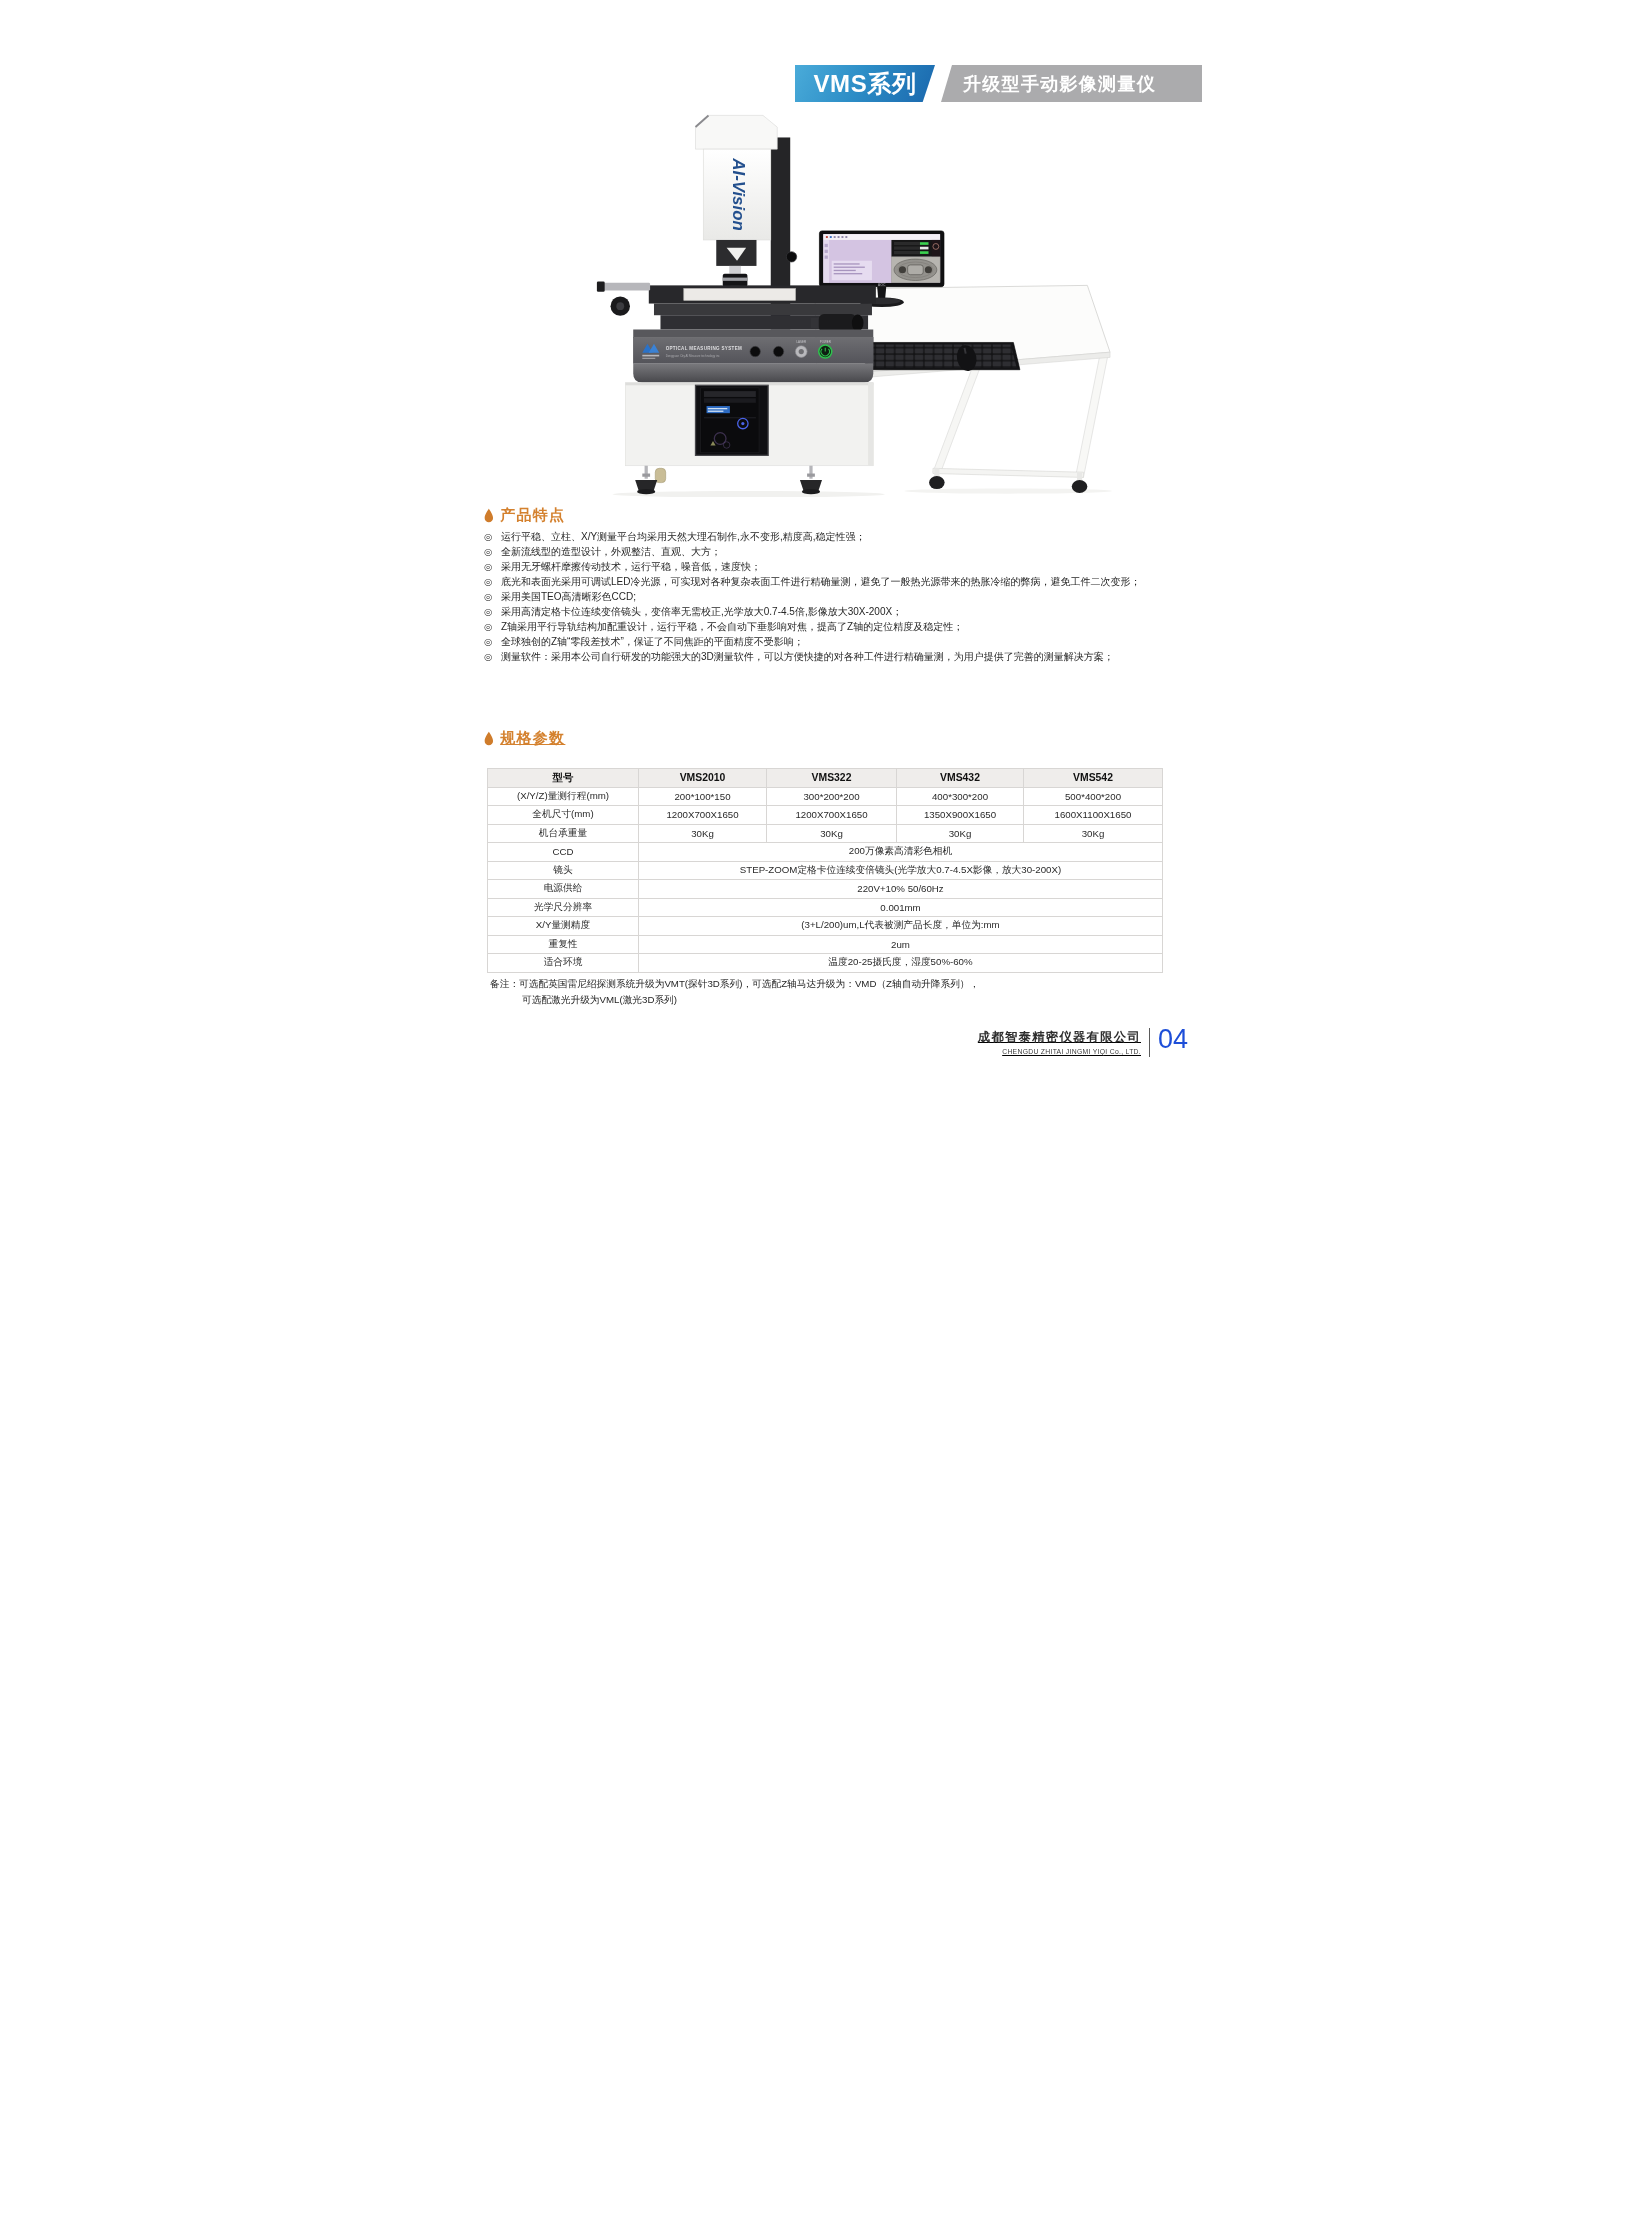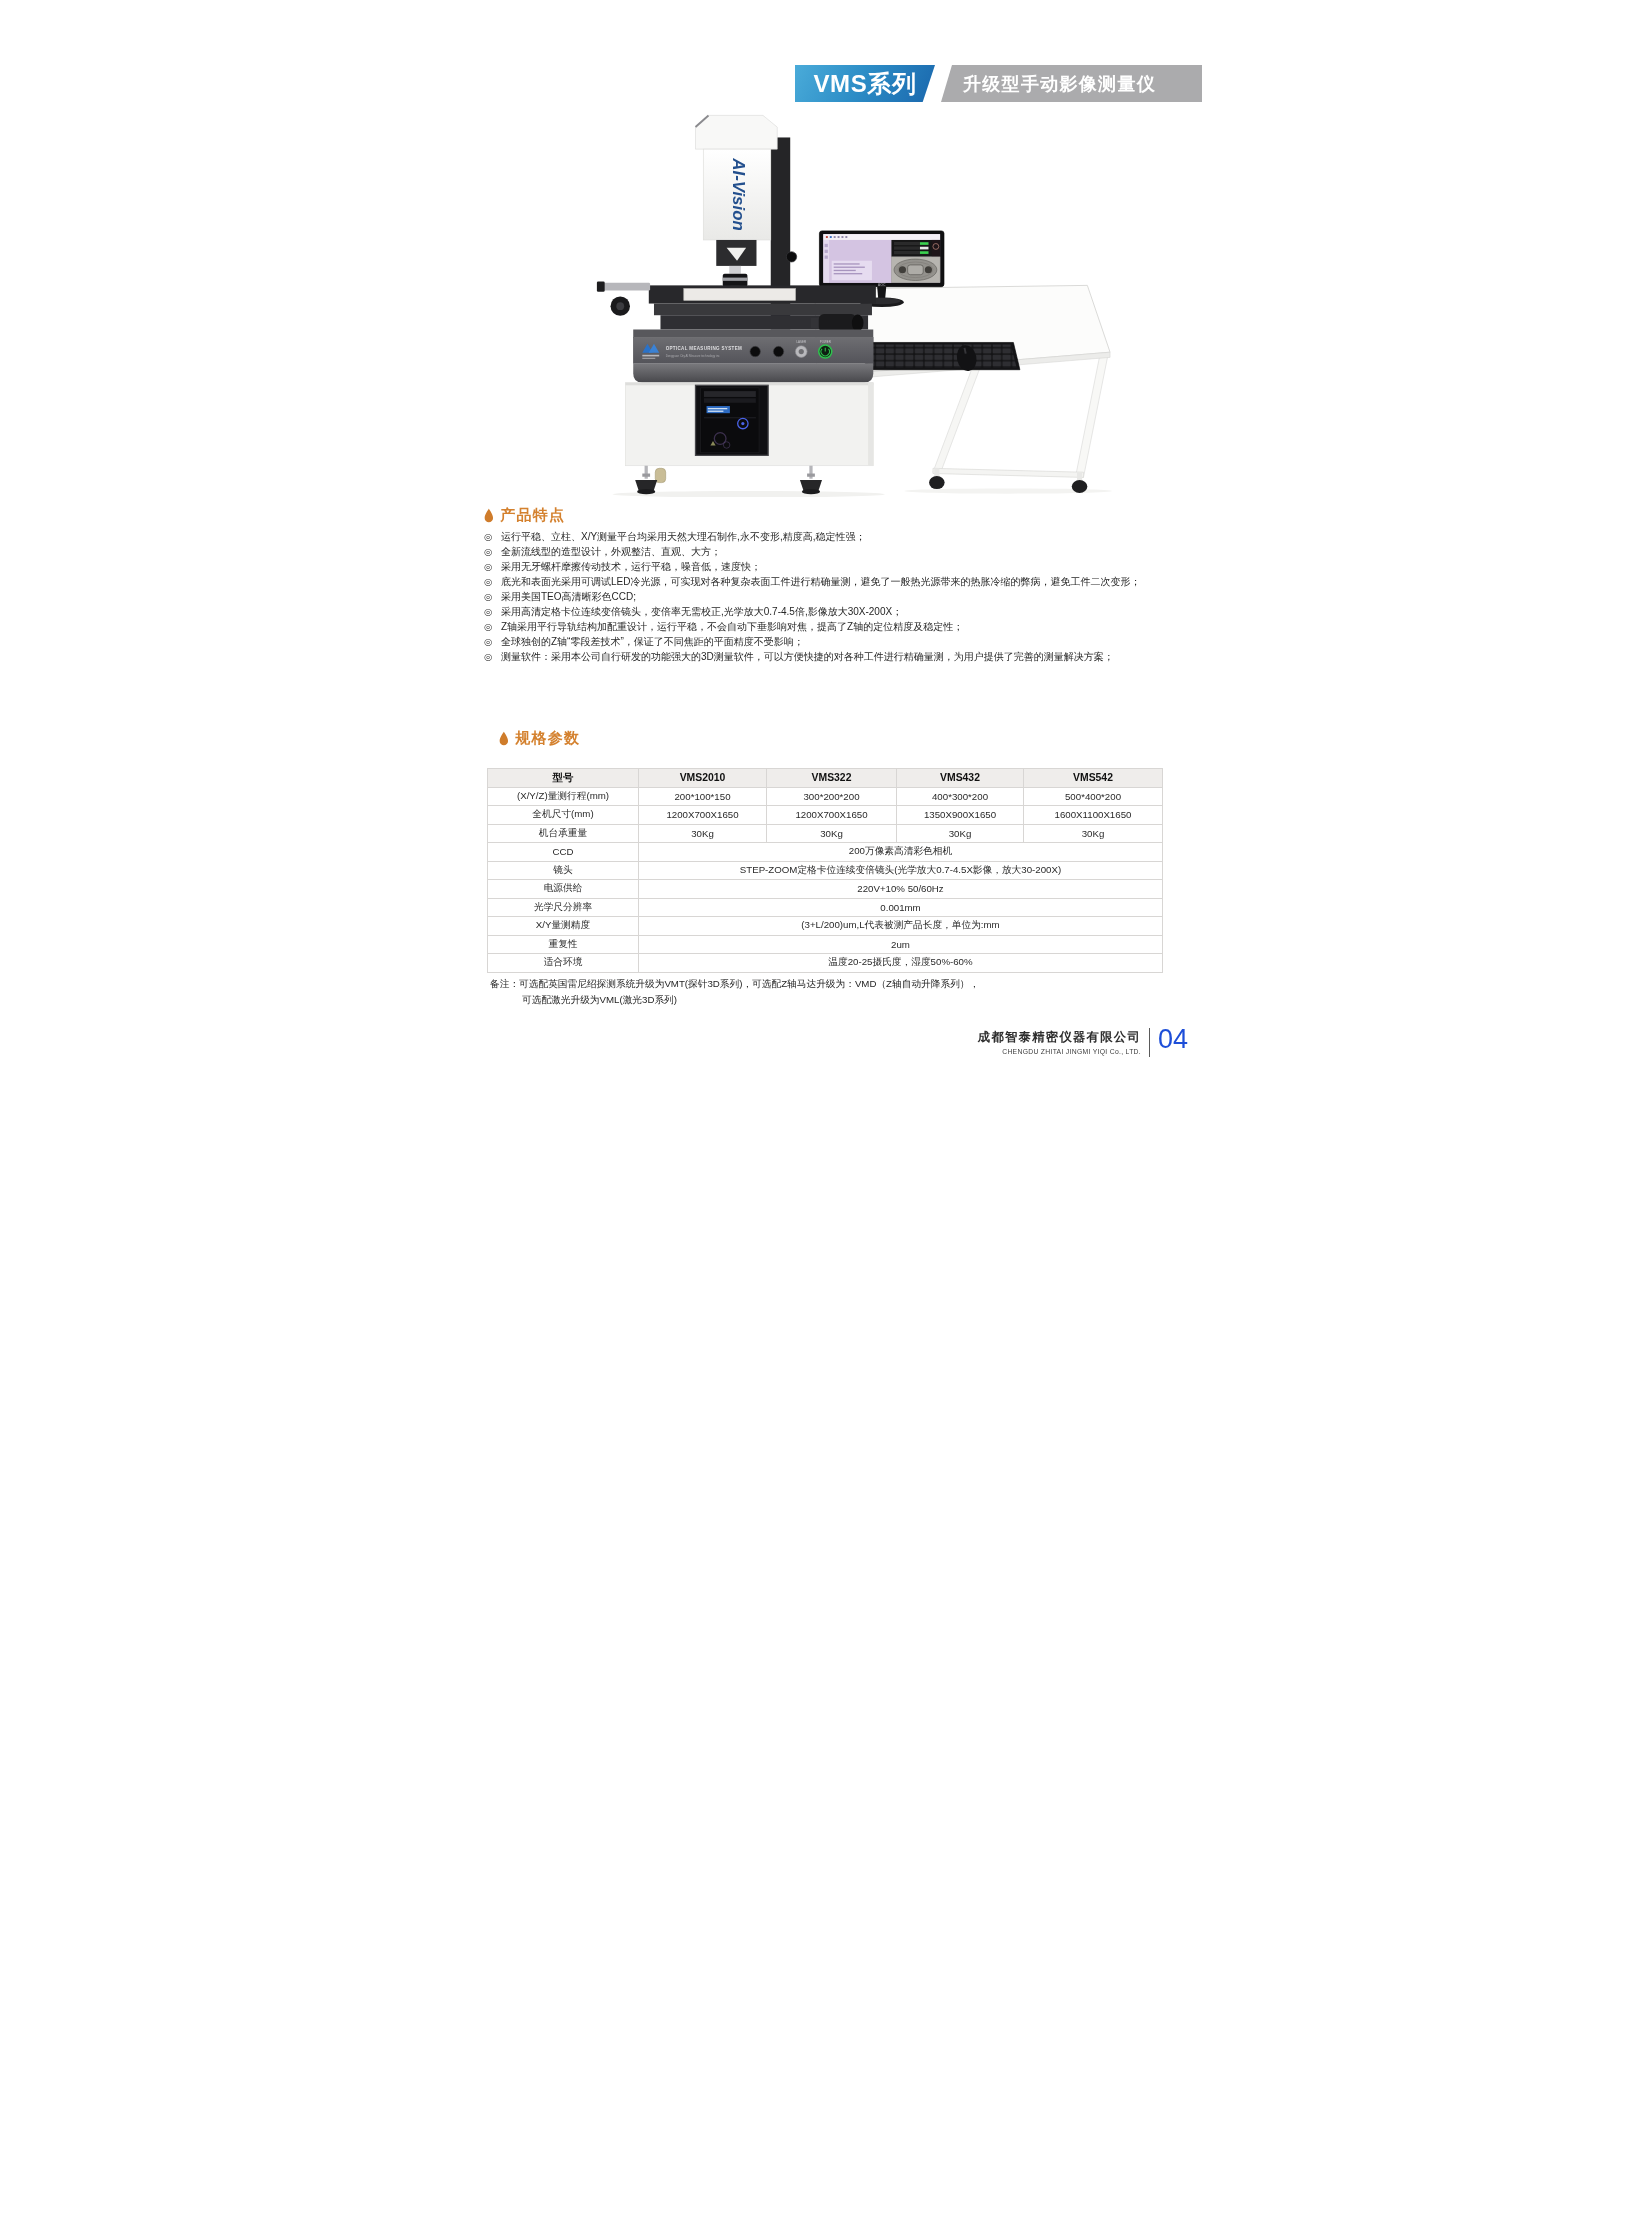--- a/index.html
+++ b/index.html
@@ -33,21 +33,21 @@
     table-layout:fixed;font-size:9.7px;color:#2a2a2a;}
   .spec-table th,.spec-table td{border:1.3px solid #d8d6d4;text-align:center;vertical-align:middle;
     height:17.5px;padding:0 2.6px;overflow:hidden;white-space:nowrap;}
   .spec-table th{background:#efedeb;font-size:10.4px;color:#111;}
   .spec-table td{background:#fff;}
 
   .notes{position:absolute;left:79px;top:976px;width:701px;font-size:9.7px;color:#262626;line-height:15.6px;}
   .notes .l2{padding-left:32px;}
 
   
-  .footer-co{position:absolute;left:454px;top:1029px;width:276px;text-align:right;}
+  .footer-co{position:absolute;left:454px;top:1029px;width:276px;text-align:right;text-decoration:underline;}
   .footer-co .cn{font-size:12.3px;font-weight:bold;color:#2d2d2d;letter-spacing:1.3px;}
   .footer-co .en{font-size:6.8px;color:#3c3c3c;letter-spacing:0.3px;margin-top:1.9px;}
   .footer-divider{position:absolute;left:738px;top:1028px;width:1.3px;height:28.6px;background:#5a5a5a;}
   .page-num{position:absolute;left:747px;top:1024px;font-size:27px;color:#1d4ed8;}
 
   .photo{position:absolute;left:182px;top:101px;width:519px;height:396px;}
 </style>
 </head>
 <body>
 
@@ -290,21 +290,21 @@
     <li>
         <span class="mk">◎</span>
         <span>全球独创的Z轴“零段差技术”，保证了不同焦距的平面精度不受影响；</span>
       </li>
     <li>
         <span class="mk">◎</span>
         <span>测量软件：采用本公司自行研发的功能强大的3D测量软件，可以方便快捷的对各种工件进行精确量测，为用户提供了完善的测量解决方案；</span>
       </li>
   </ul>
 
-  <div class="section-title" style="left:88px;top:729px;">
+  <div class="section-title" style="left:73px;top:729px;text-decoration:underline;">
     <svg width="9.7" height="15" viewBox="0 0 15 23">
       <path d="M7.5 1 C7.5 1 1 10.2 1 15.2 A6.5 6.8 0 0 0 14 15.2 C14 10.2 7.5 1 7.5 1 Z" fill="#cf7c2b"></path>
     </svg>
     <span>规格参数</span>
   </div>
 
   <table class="spec-table">
     <colgroup>
       <col style="width:151px">
         <col style="width:128px">

